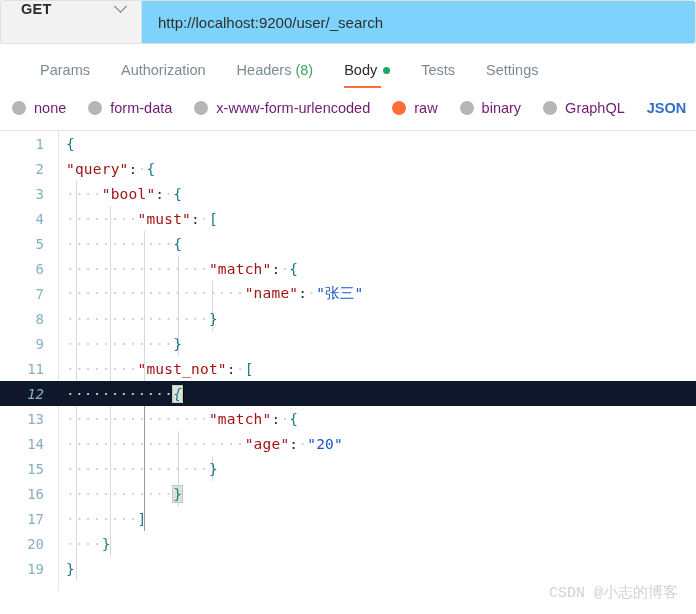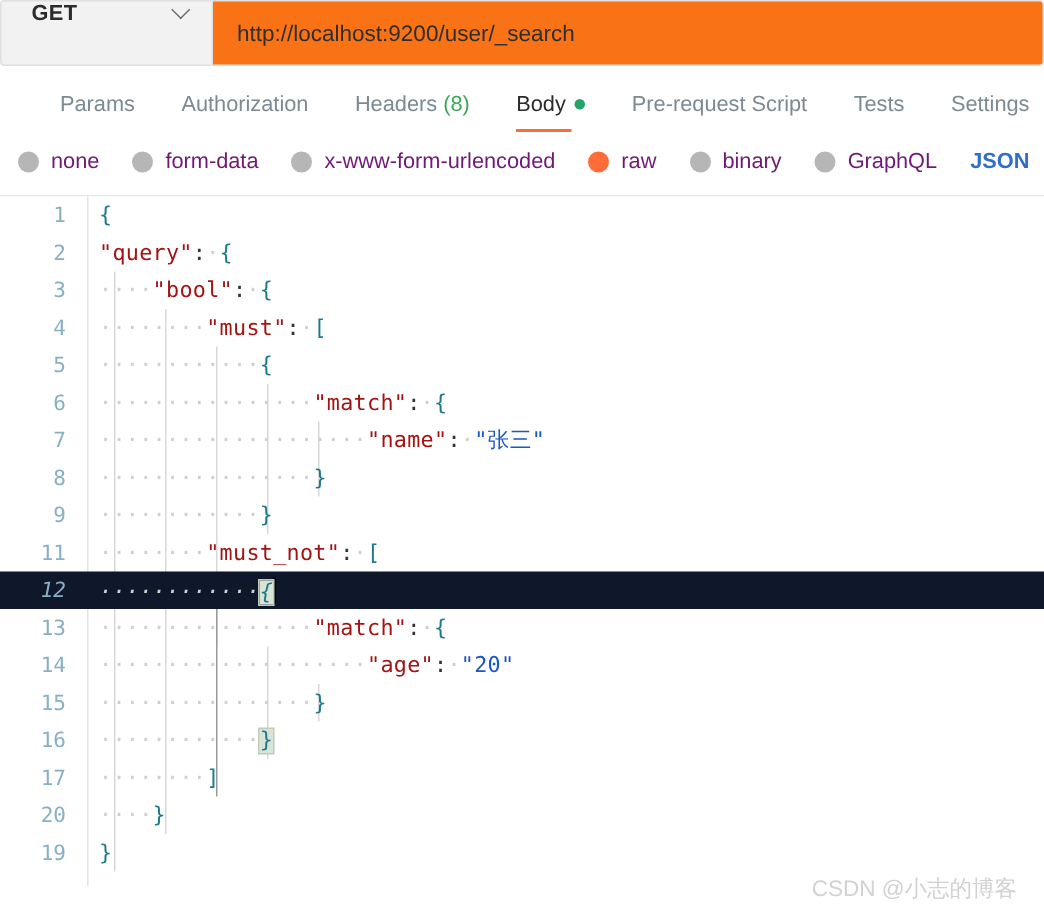--- a/index.html
+++ b/index.html
@@ -46,21 +46,21 @@
     content: "";
     position: absolute;
     left: 1px; top: 1px;
     width: 8px; height: 8px;
     border-left: 1.4px solid #6e6e6e;
     border-bottom: 1.4px solid #6e6e6e;
     transform: rotate(-45deg);
   }
   .url-box {
     flex: 1;
-    background: #f97316;
+    background: #7dd3fc;
     border: 1px solid #e0e0e0;
     border-radius: 0 3px 3px 0;
     display: flex;
     align-items: center;
     padding: 0 16px;
     overflow: hidden;
   }
   .url-text {
     font-size: 15px;
     color: #2f2f2f;
@@ -209,21 +209,21 @@
     margin-left: 0px;
   }
 
   
   .watermark {
     position: absolute;
     right: 18px;
     bottom: 12px;
     font-size: 15px;
     color: #d2d2d2;
-    font-family: Liberation Sans, sans-serif;
+    font-family: Liberation Mono, monospace;
     user-select: none;
   }
 </style>
 </head>
 <body>
 
 <div class="url-row">
   <div class="method-box">
     <span class="method-label">GET</span>
     <span class="chevron"></span>
@@ -231,21 +231,20 @@
   <div class="url-box">
     <span class="url-text">http://localhost:9200/user/_search</span>
   </div>
 </div>
 
 <div class="tabs-row" id="tabs-row">
     <div class="tab"><span>Params</span></div>
     <div class="tab"><span>Authorization</span></div>
     <div class="tab"><span>Headers</span><span class="tab-count"> (8)</span></div>
     <div class="tab active"><span>Body</span><span class="green-dot"></span><span class="tab-underline"></span></div>
-    <div class="tab"><span>Pre-request Script</span></div>
     <div class="tab"><span>Tests</span></div>
     <div class="tab"><span>Settings</span></div>
   </div>
 
 <div class="radio-row">
   <div id="radio-group" style="display:flex;align-items:center;">
       <div class="radio-item">
         <span class="radio-dot"></span>
         <span class="radio-label">none</span>
       </div>

